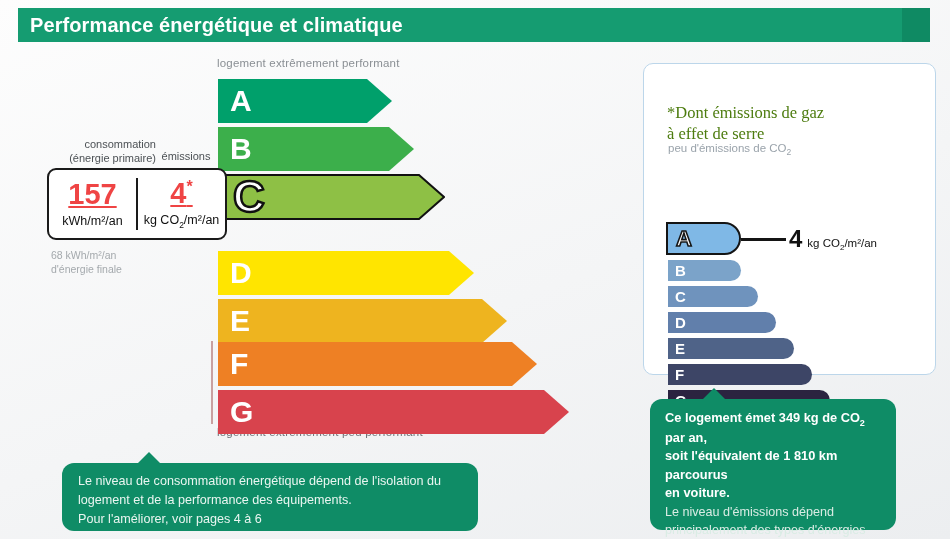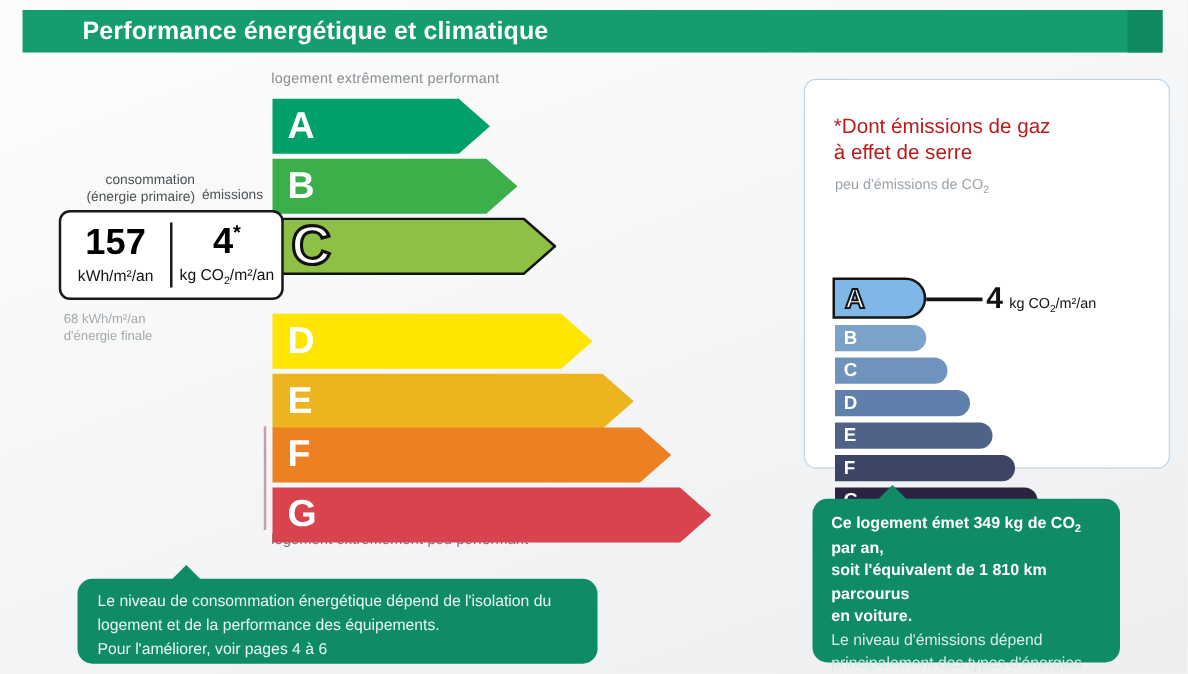--- a/index.html
+++ b/index.html
@@ -27,21 +27,20 @@
     position: absolute; right: 0; top: 0; bottom: 0; width: 28px;
     background: #0f8a63;
   }
   #title-text {
     position: relative; z-index: 2;
     color: #ffffff;
     font-size: 20px;
     font-weight: bold;
     letter-spacing: .1px;
     padding-left: 12px;
-    margin-left: 36px;
   }
 
   
   #dpe-top-label {
     position: absolute; left: 217px; top: 57px;
     font-size: 11.5px; color: #8a8f94; letter-spacing: .2px;
   }
   #dpe-bottom-label {
     position: absolute; left: 217px; top: 426px;
     font-size: 11.5px; color: #6d7277; letter-spacing: .2px;
@@ -76,21 +75,21 @@
   }
   #consumption-box .half {
     flex: 1;
     display: flex; flex-direction: column;
     align-items: center; justify-content: center;
   }
   #consumption-box .divider {
     width: 2px; background: #1a1a1a;
     margin: 8px 0;
   }
-  .big-num { font-size: 29px; font-weight: bold; color: #000000; line-height: 1; }
+  .big-num { font-size: 29px; font-weight: bold; color: #ef4444; line-height: 1; text-decoration: underline; }
   .unit { font-size: 12.5px; color: #111; margin-top: 5px; white-space: nowrap; }
   .unit sub { font-size: 8.5px; }
   .star { font-size: 16px; vertical-align: super; font-weight: bold; }
 
   #label-consommation {
     position: absolute; left: 48px; top: 138px;
     width: 108px; text-align: right;
     font-size: 11px; color: #4c5155; line-height: 1.25;
   }
   #label-emissions {
@@ -118,23 +117,24 @@
   
   #ges-panel {
     position: absolute;
     left: 643px; top: 63px;
     width: 293px; height: 312px;
     border: 1.5px solid #bcd6ea;
     border-radius: 10px;
     background: #ffffff;
   }
   #ges-title {
-    position: absolute; left: 23px; top: 27px;
-    font-size: 16.5px; color: #b91c1c; line-height: 1.28;
+    position: absolute; left: 23px; top: 38px;
+    font-size: 16.5px; color: #4d7c0f; line-height: 1.28;
     white-space: pre-line;
+    font-family: Liberation Serif, serif;
   }
   #ges-sub-top {
     position: absolute; left: 24px; top: 78px;
     font-size: 11.5px; color: #9aa3ab;
   }
   #ges-sub-top sub { font-size: 8.5px; }
   #ges-bottom-text {
     position: absolute; left: 24px; top: 258px;
     font-size: 13px; color: #1b1b1b; line-height: 1.3;
     white-space: pre-line;

